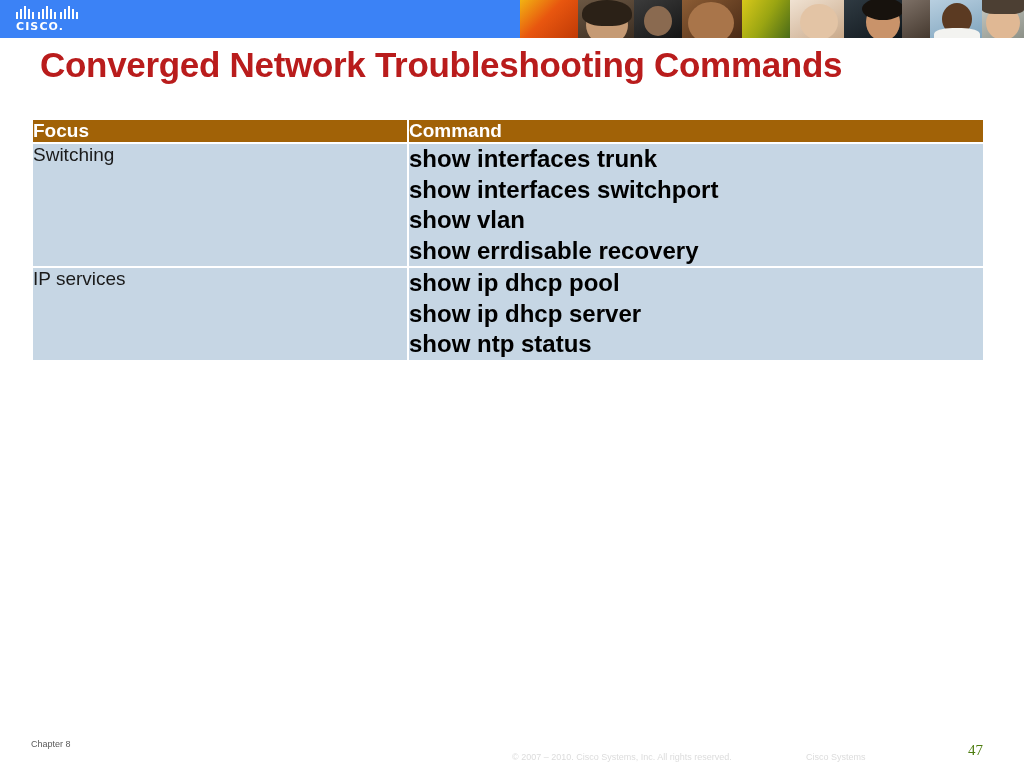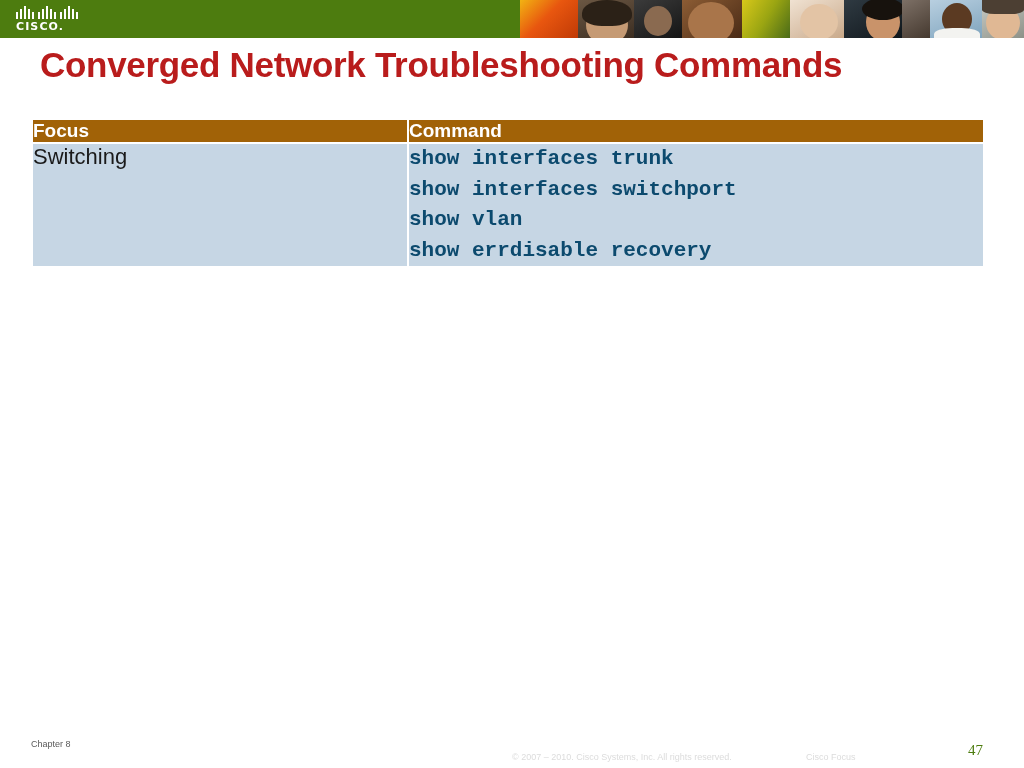--- a/index.html
+++ b/index.html
@@ -14,21 +14,21 @@
     overflow: hidden;
     position: relative;
   }
 
   
   .topbar {
     position: absolute;
     left: 0; top: 0;
     width: 1024px;
     height: 38px;
-    background: #4d7c0f;
+    background: #3b82f6;
     overflow: hidden;
   }
   .cisco-logo {
     position: absolute;
     left: 16px;
     top: 6px;
     width: 64px;
     height: 27px;
   }
   .cisco-bars {
@@ -109,29 +109,29 @@
     font-family: "Liberation Sans", sans-serif;
     font-weight: bold;
     font-size: 19px;
     text-align: left;
     padding: 8px 0 9px 11px;
     height: 20px;
   }
 
   .focus-cell {
     font-family: "Liberation Sans", sans-serif;
-    font-size: 22px;
+    font-size: 19px;
     color: #1a1a1a;
     padding: 11px 0 11px 11px;
   }
   .cmd-cell {
-    font-family: Liberation Mono, monospace;
-    font-weight: bold;
-    font-size: 21px;
-    color: #0c4a6e;
+    font-family: Liberation Sans, sans-serif;
+    font-weight: bold;
+    font-size: 24px;
+    color: #000000;
     padding: 10px 0 12px 11px;
     line-height: 30.5px;
     white-space: pre;
   }
 
   .row-a .focus-cell, .row-a .cmd-cell { background: #c6d6e4; }
   .row-b .focus-cell, .row-b .cmd-cell { background: #e7ebf2; }
 
   
   .footer-chapter {
@@ -241,19 +241,25 @@
     </tr>
   </thead>
   <tbody>
     <tr class="row-a">
       <td class="focus-cell">Switching</td>
       <td class="cmd-cell">show interfaces trunk
 show interfaces switchport
 show vlan
 show errdisable recovery</td>
     </tr>
+    <tr class="row-a">
+      <td class="focus-cell">IP services</td>
+      <td class="cmd-cell">show ip dhcp pool
+show ip dhcp server
+show ntp status</td>
+    </tr>
   </tbody>
 </table>
 
 <div class="footer-chapter">Chapter 8</div>
 <div class="footer-copy">© 2007 – 2010. Cisco Systems, Inc. All rights reserved.</div>
-<div class="footer-public">Cisco Focus</div>
+<div class="footer-public">Cisco Systems</div>
 <div class="footer-page">47</div>
 
 </body></html>

